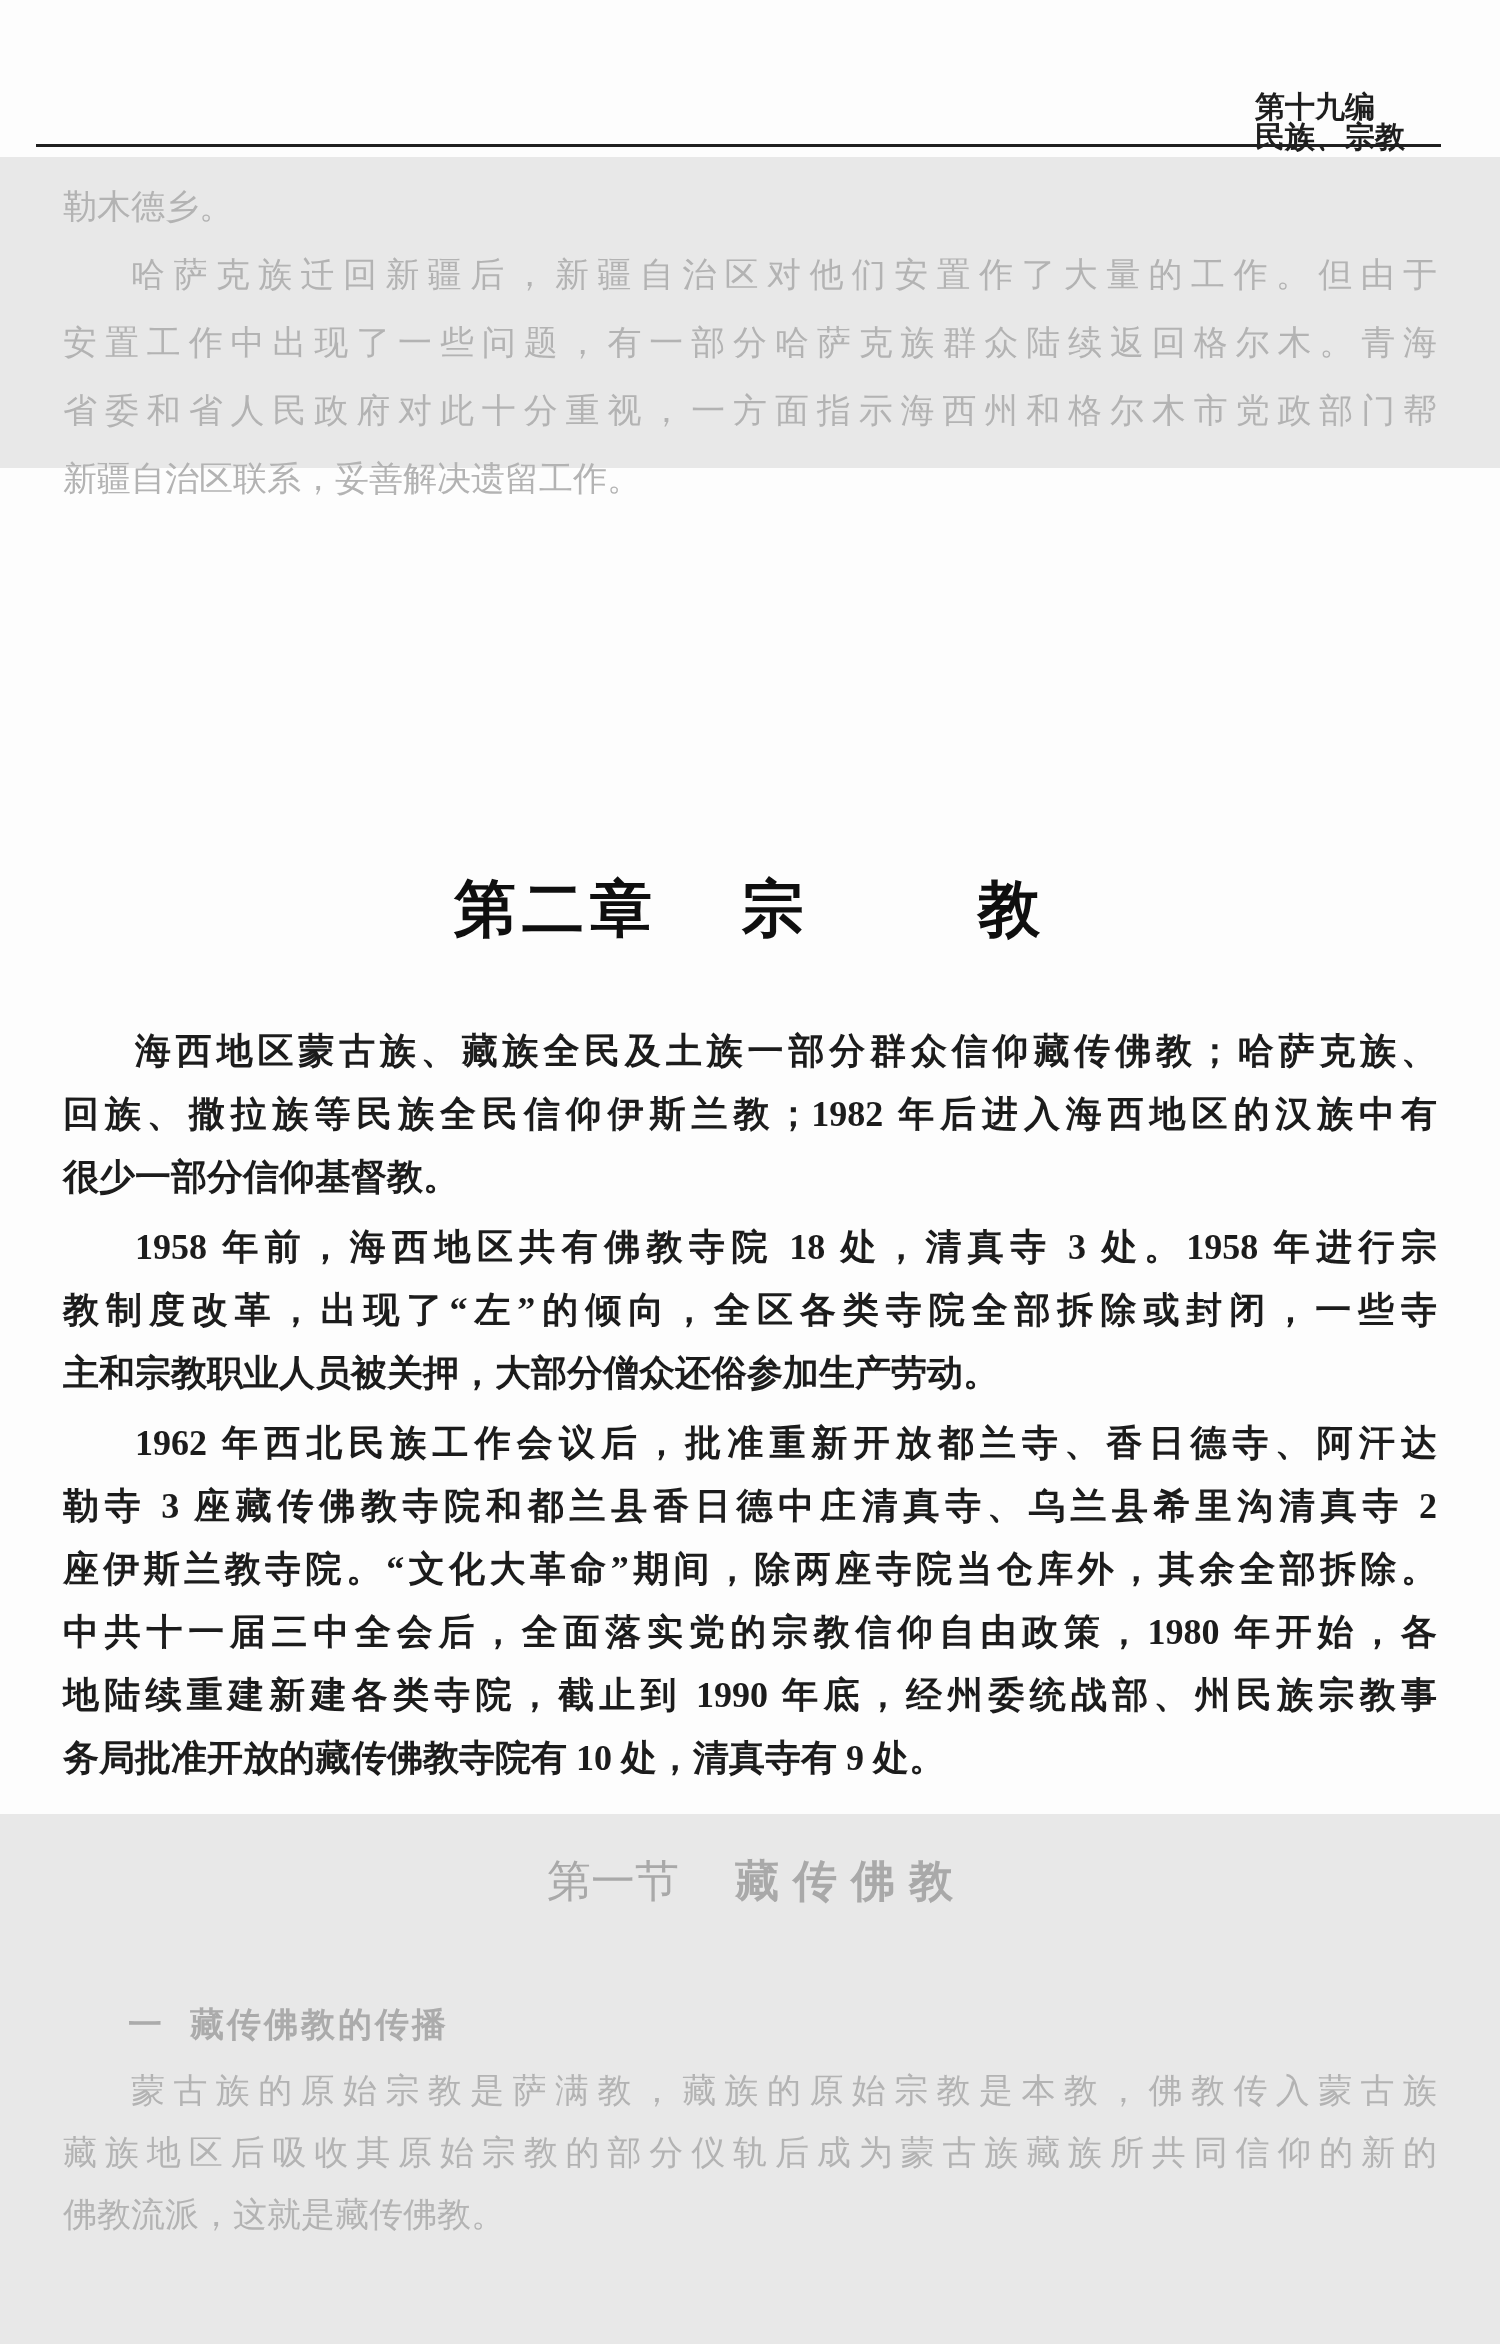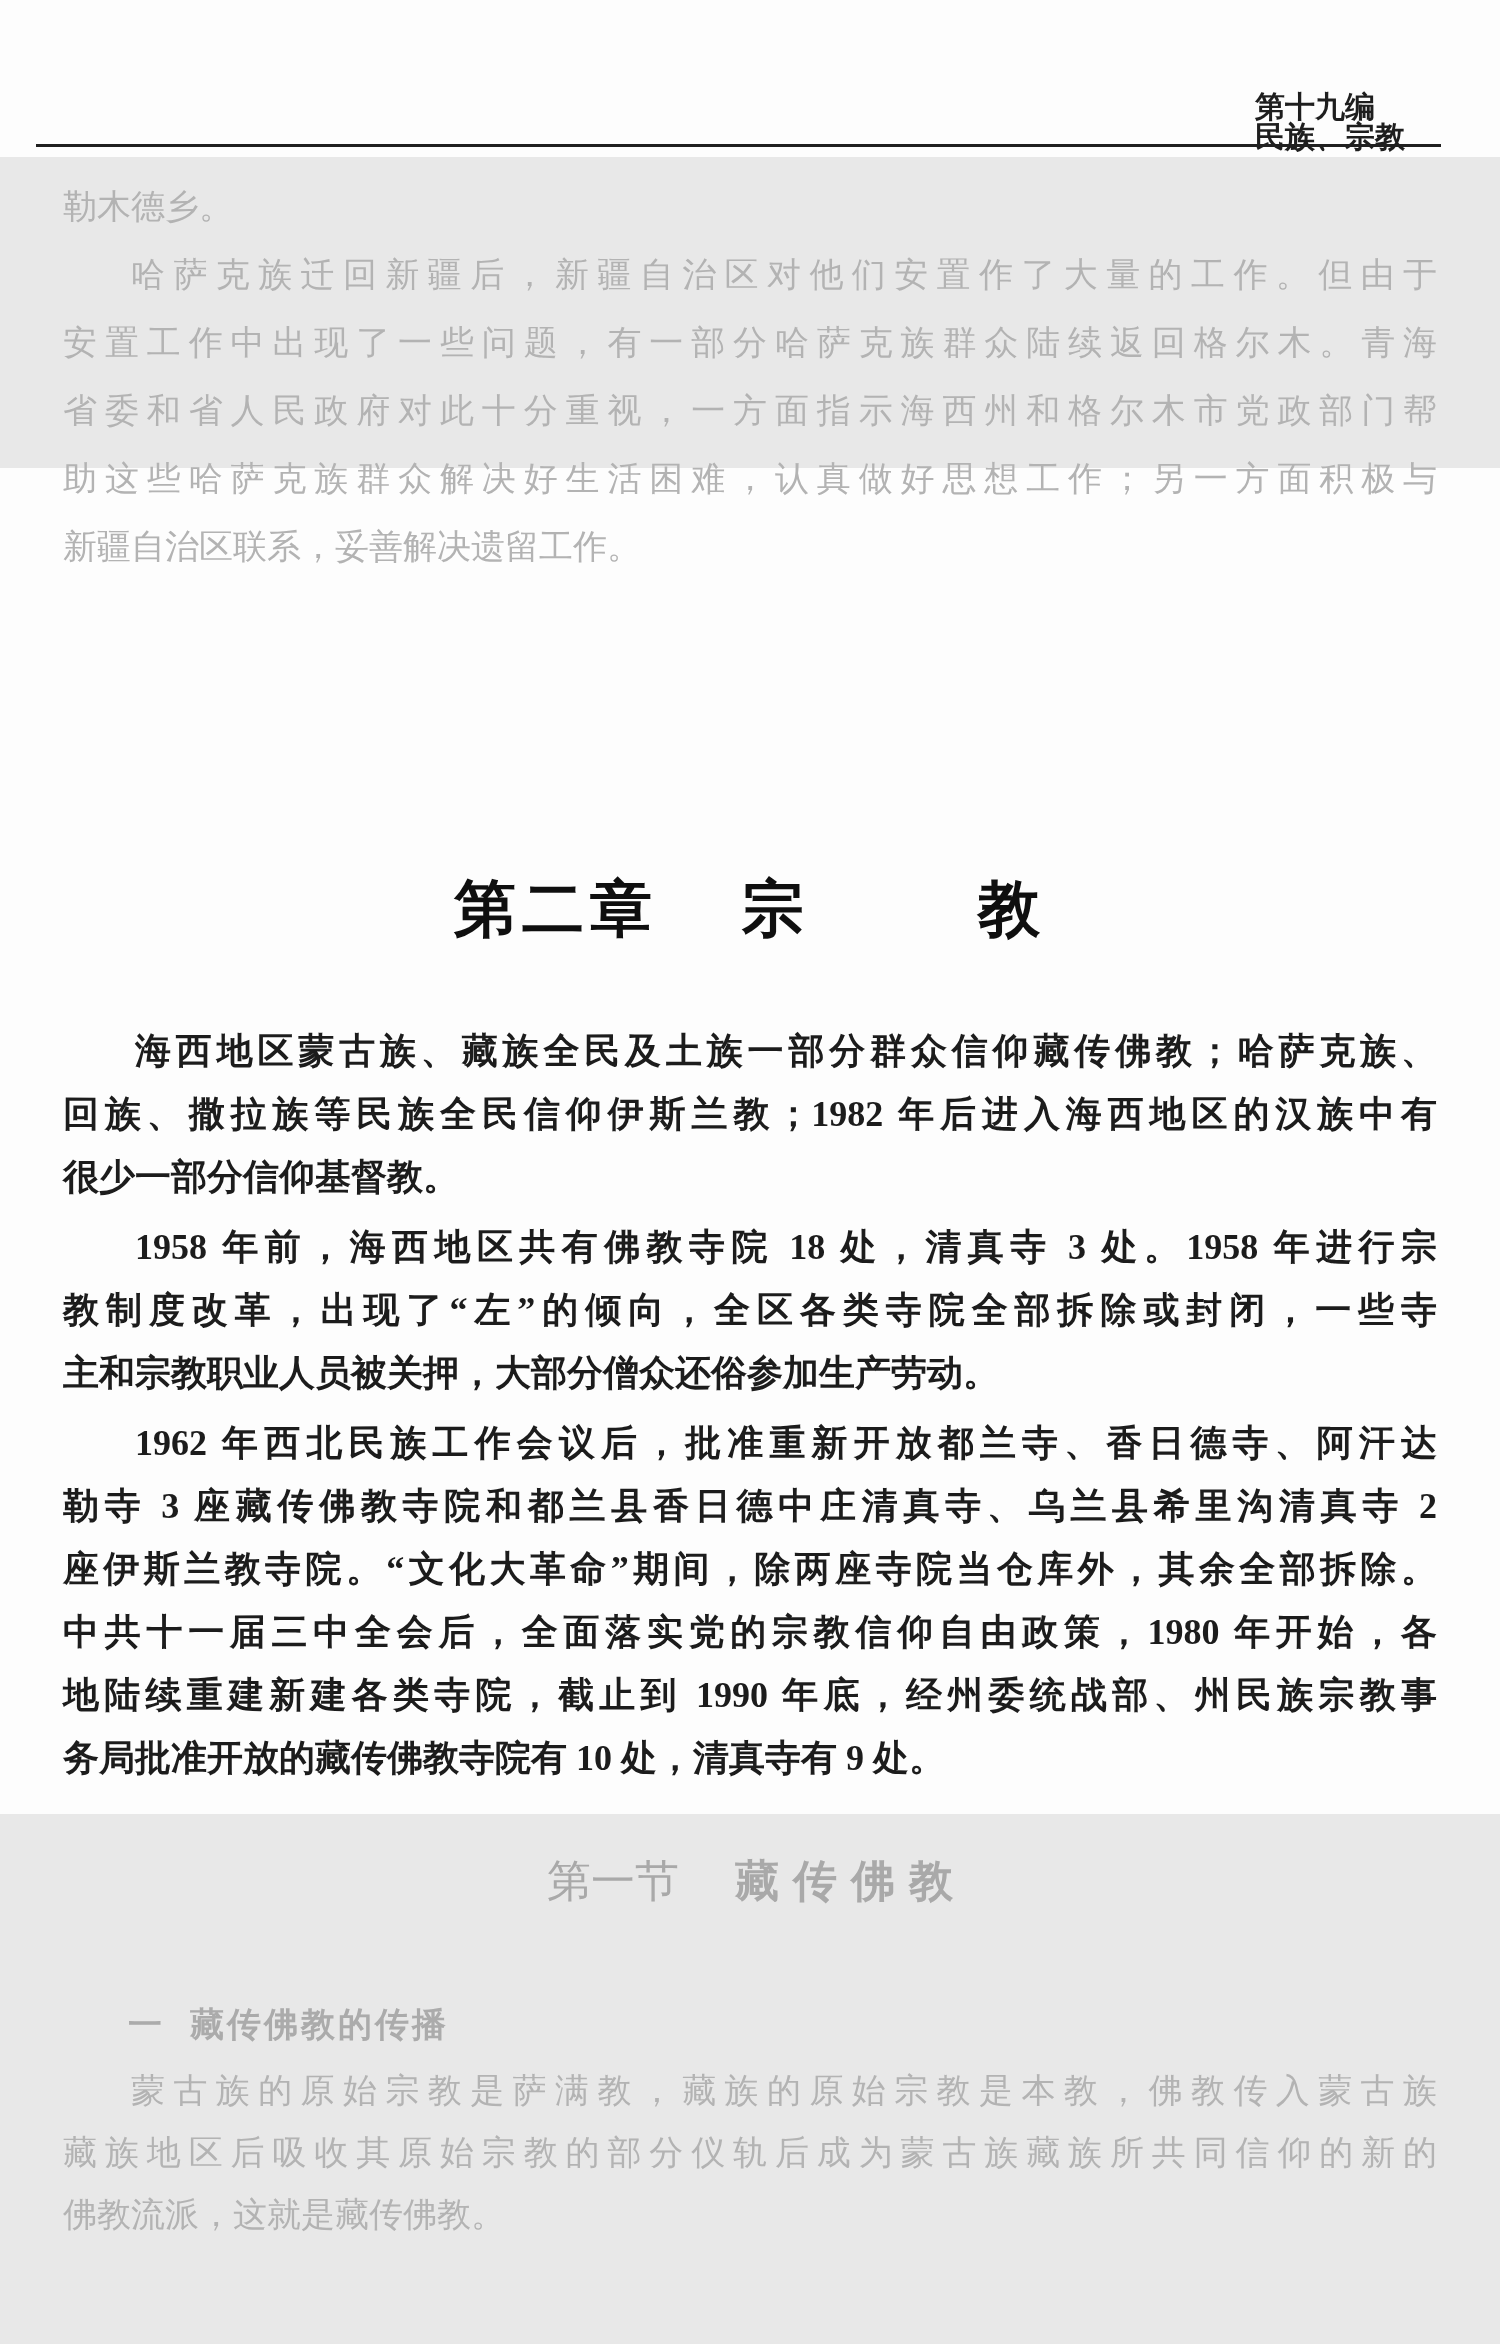--- a/index.html
+++ b/index.html
@@ -97,21 +97,20 @@
   </div>
 
   <div class="head-rule"></div>
 
   <section class="gray-band band1">
     <div>
         <div class="t-line">勒木德乡。</div>
         <div class="t-line indent justify">哈萨克族迁回新疆后，新疆自治区对他们安置作了大量的工作。但由于</div>
         <div class="t-line justify">安置工作中出现了一些问题，有一部分哈萨克族群众陆续返回格尔木。青海</div>
         <div class="t-line justify">省委和省人民政府对此十分重视，一方面指示海西州和格尔木市党政部门帮</div>
-        <div class="t-line justify">助这些哈萨克族群众解决好生活困难，认真做好思想工作；另一方面积极与</div>
         <div class="t-line">新疆自治区联系，妥善解决遗留工作。</div>
       </div>
   </section>
 
   <h1 class="chapter">
     <span>第二章</span>
     <span class="cname1">宗</span>
     <span class="cname2">教</span>
   </h1>
 

